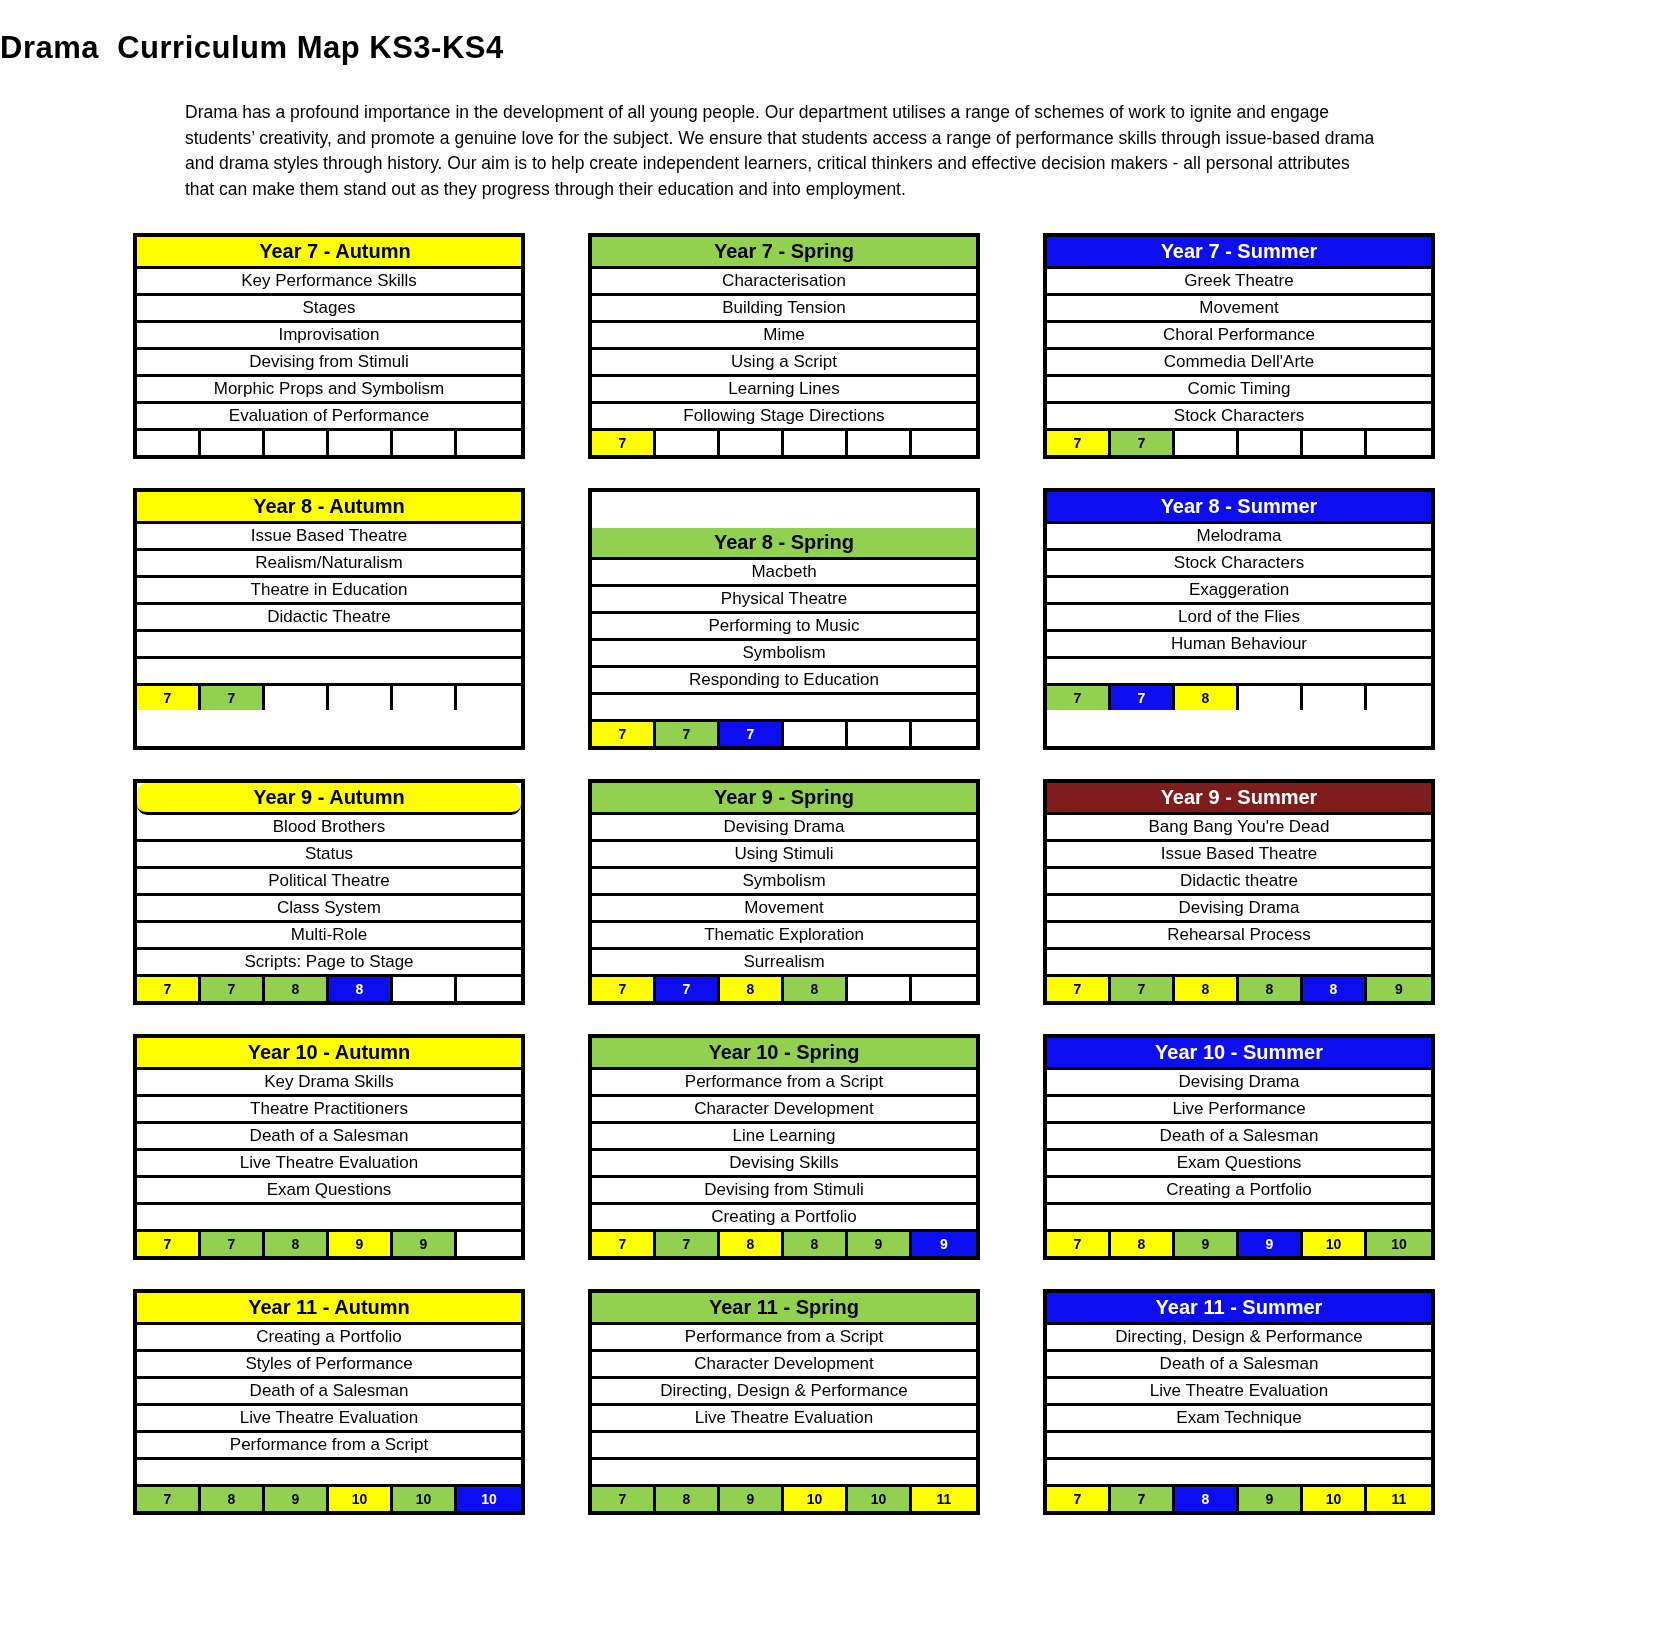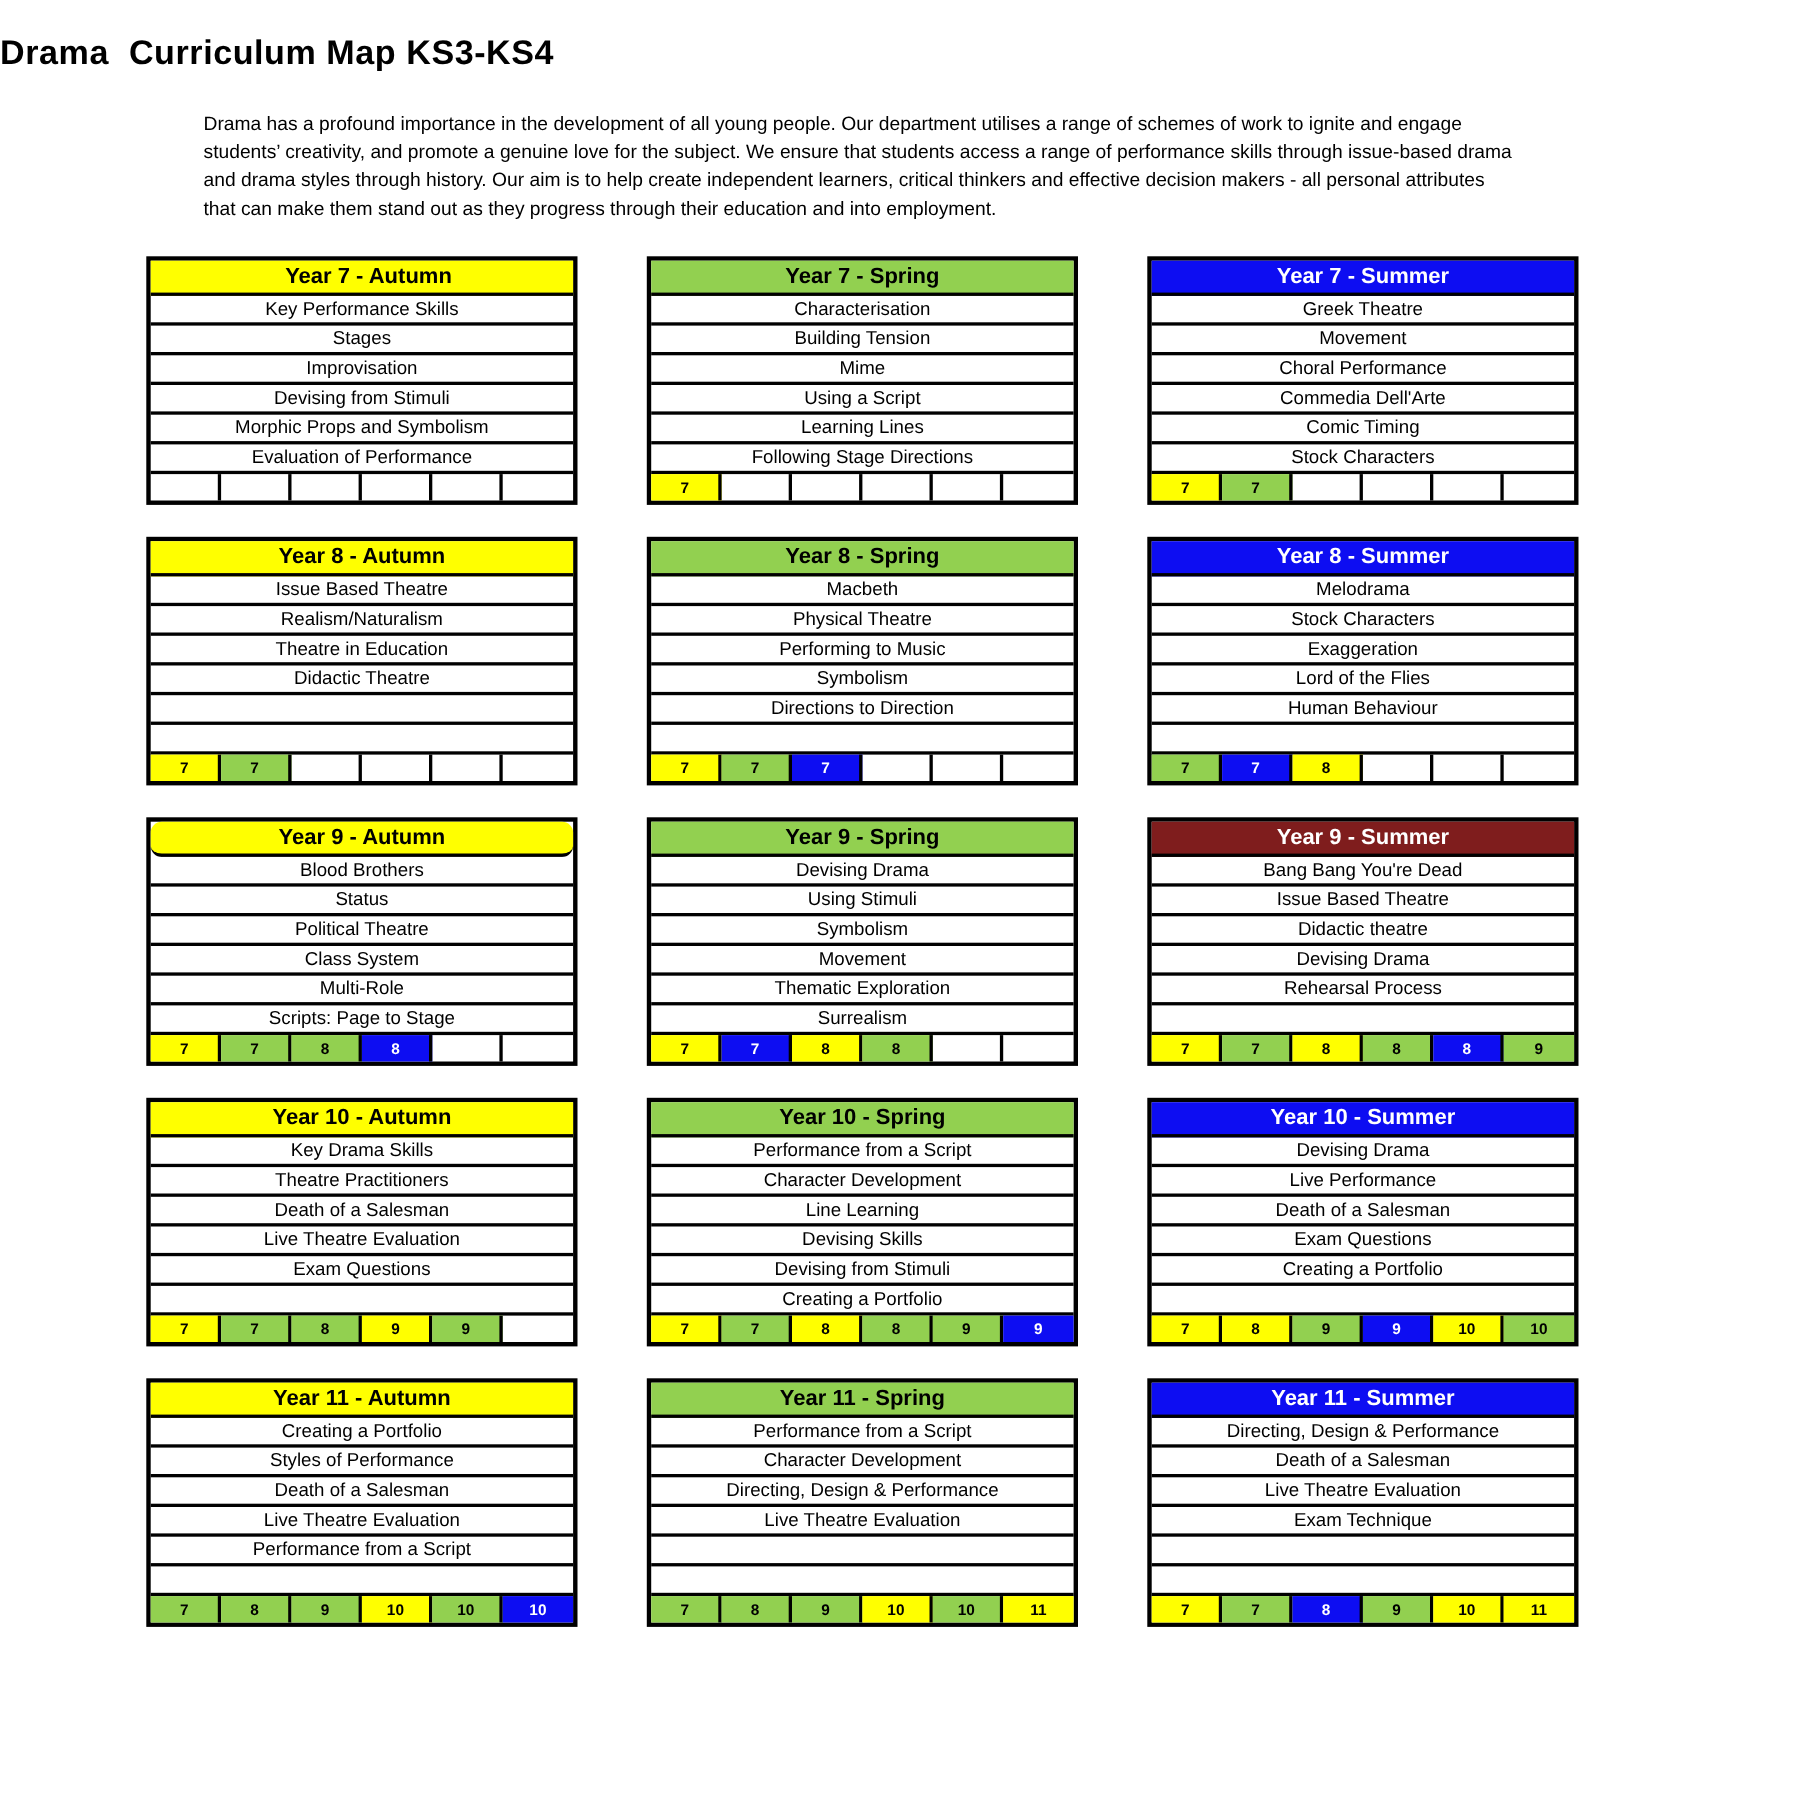--- a/index.html
+++ b/index.html
@@ -135,26 +135,26 @@
         <div class="footer-row">
           <div class="footer-cell" style="background: rgb(255, 255, 0);">7</div>
           <div class="footer-cell" style="background: rgb(146, 208, 80);">7</div>
           <div class="footer-cell"></div>
           <div class="footer-cell"></div>
           <div class="footer-cell"></div>
           <div class="footer-cell"></div>
         </div>
       </div>
       <div class="term-table">
-        <div class="term-header" style="background: rgb(146, 208, 80);">Year 8 - Spring</div>
+        <div class="term-header" style="background: rgb(146, 208, 80); margin-top: 36px;">Year 8 - Spring</div>
         <div class="topic-row">Macbeth</div>
         <div class="topic-row">Physical Theatre</div>
         <div class="topic-row">Performing to Music</div>
         <div class="topic-row">Symbolism</div>
-        <div class="topic-row">Directions to Direction</div>
+        <div class="topic-row">Responding to Education</div>
         <div class="topic-row"></div>
         <div class="footer-row">
           <div class="footer-cell" style="background: rgb(255, 255, 0);">7</div>
           <div class="footer-cell" style="background: rgb(146, 208, 80);">7</div>
           <div class="footer-cell" style="background: rgb(13, 13, 242); color: rgb(255, 255, 255);">7</div>
           <div class="footer-cell"></div>
           <div class="footer-cell"></div>
           <div class="footer-cell"></div>
         </div>
       </div>

